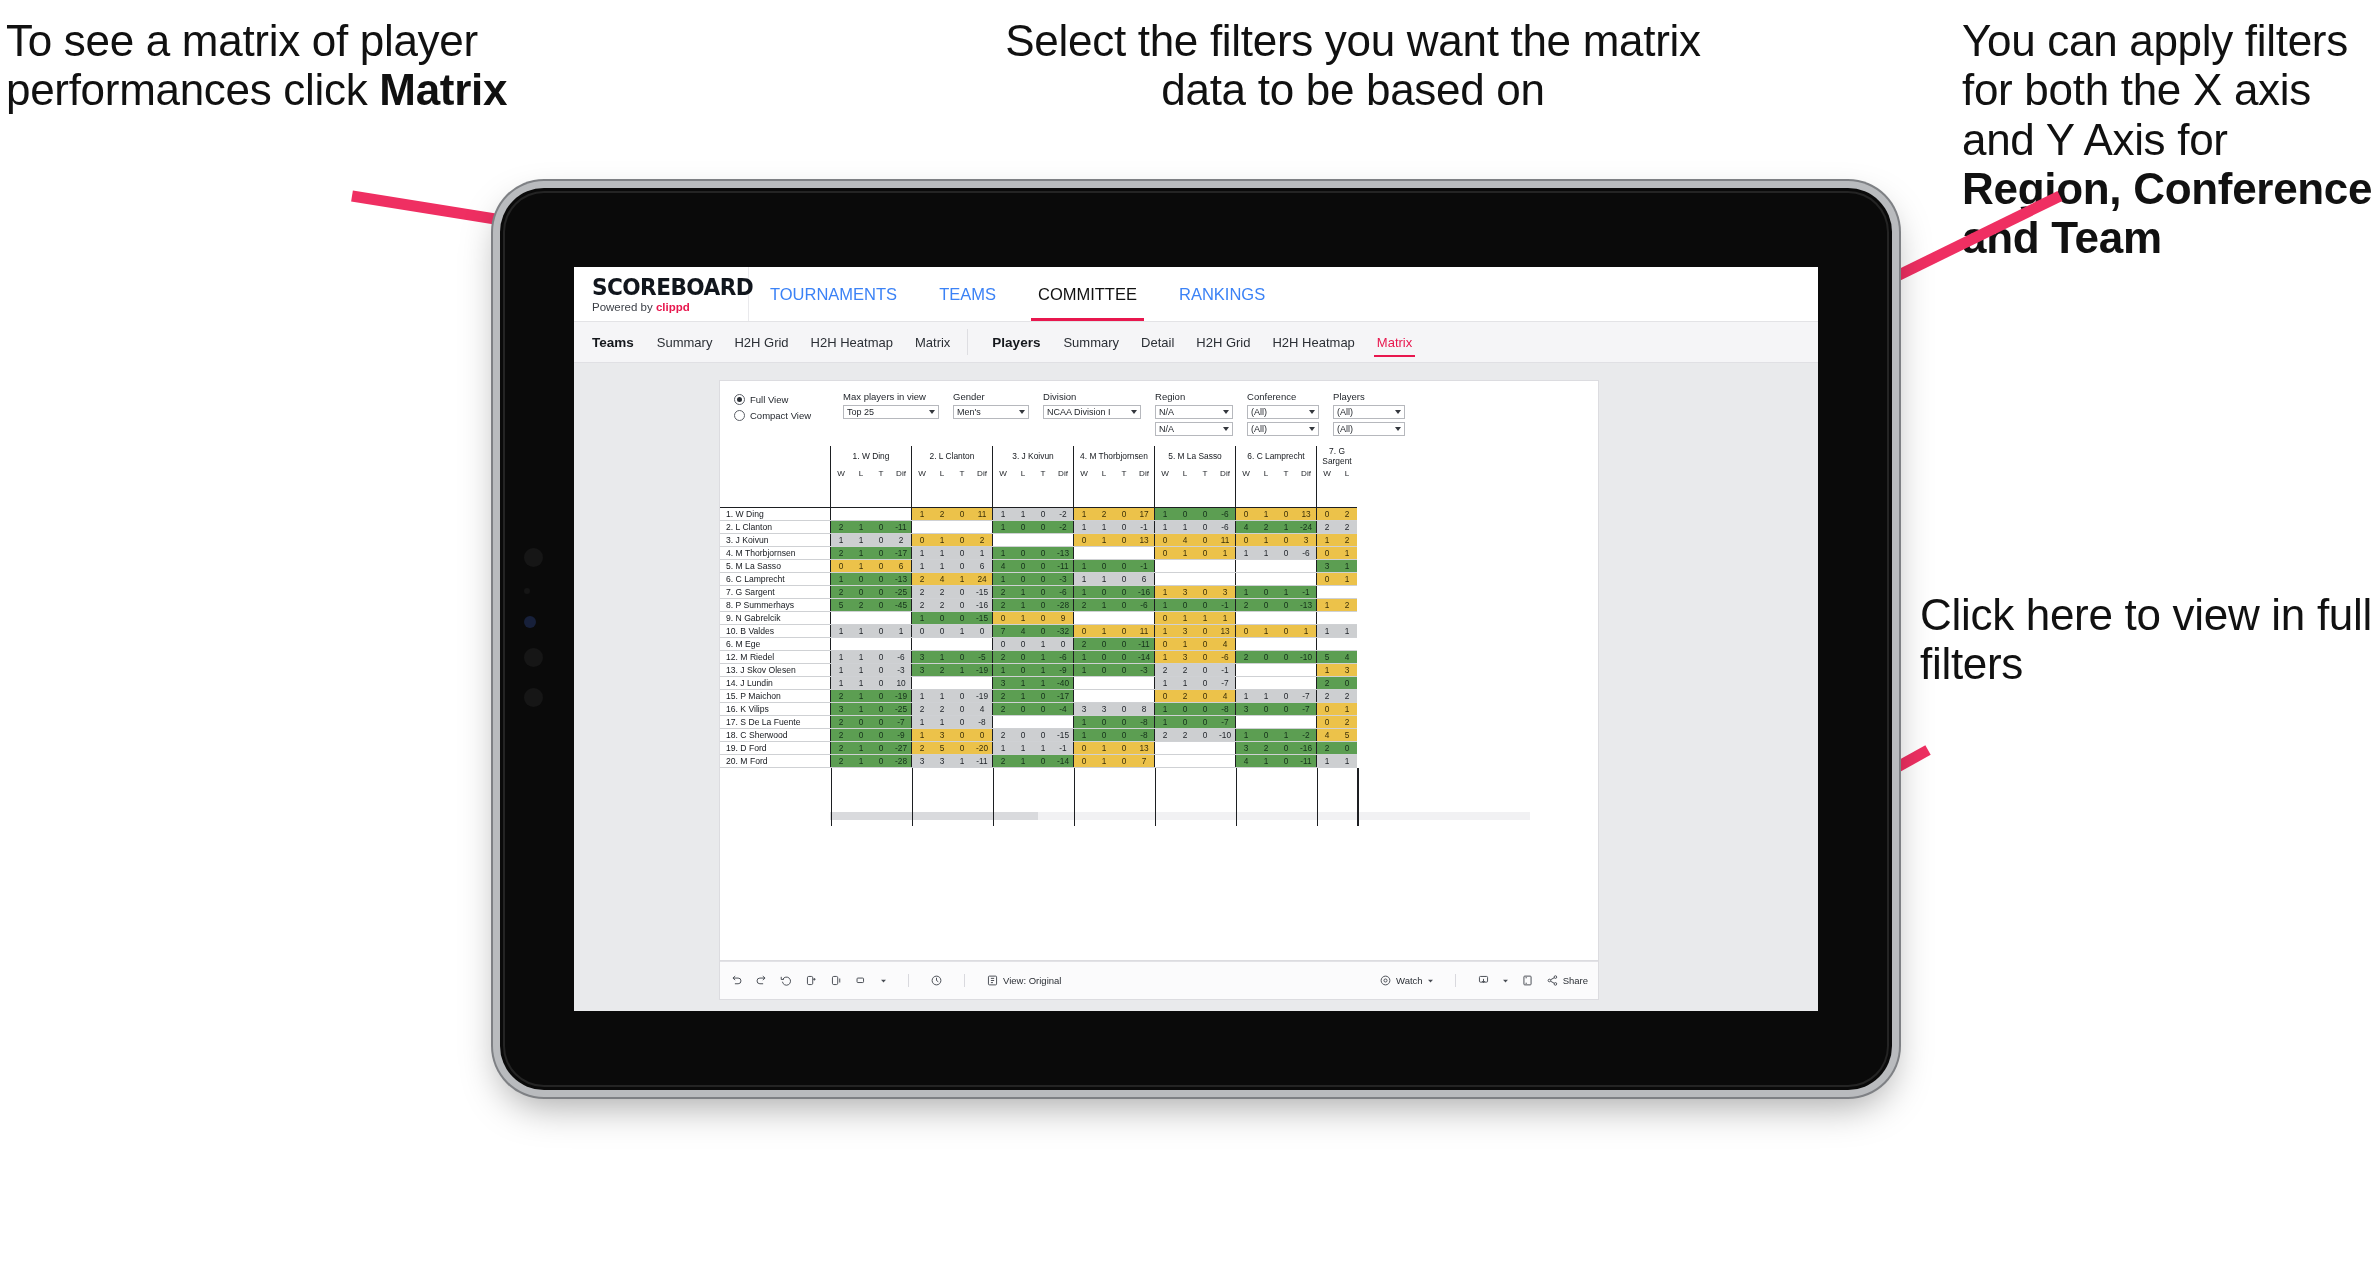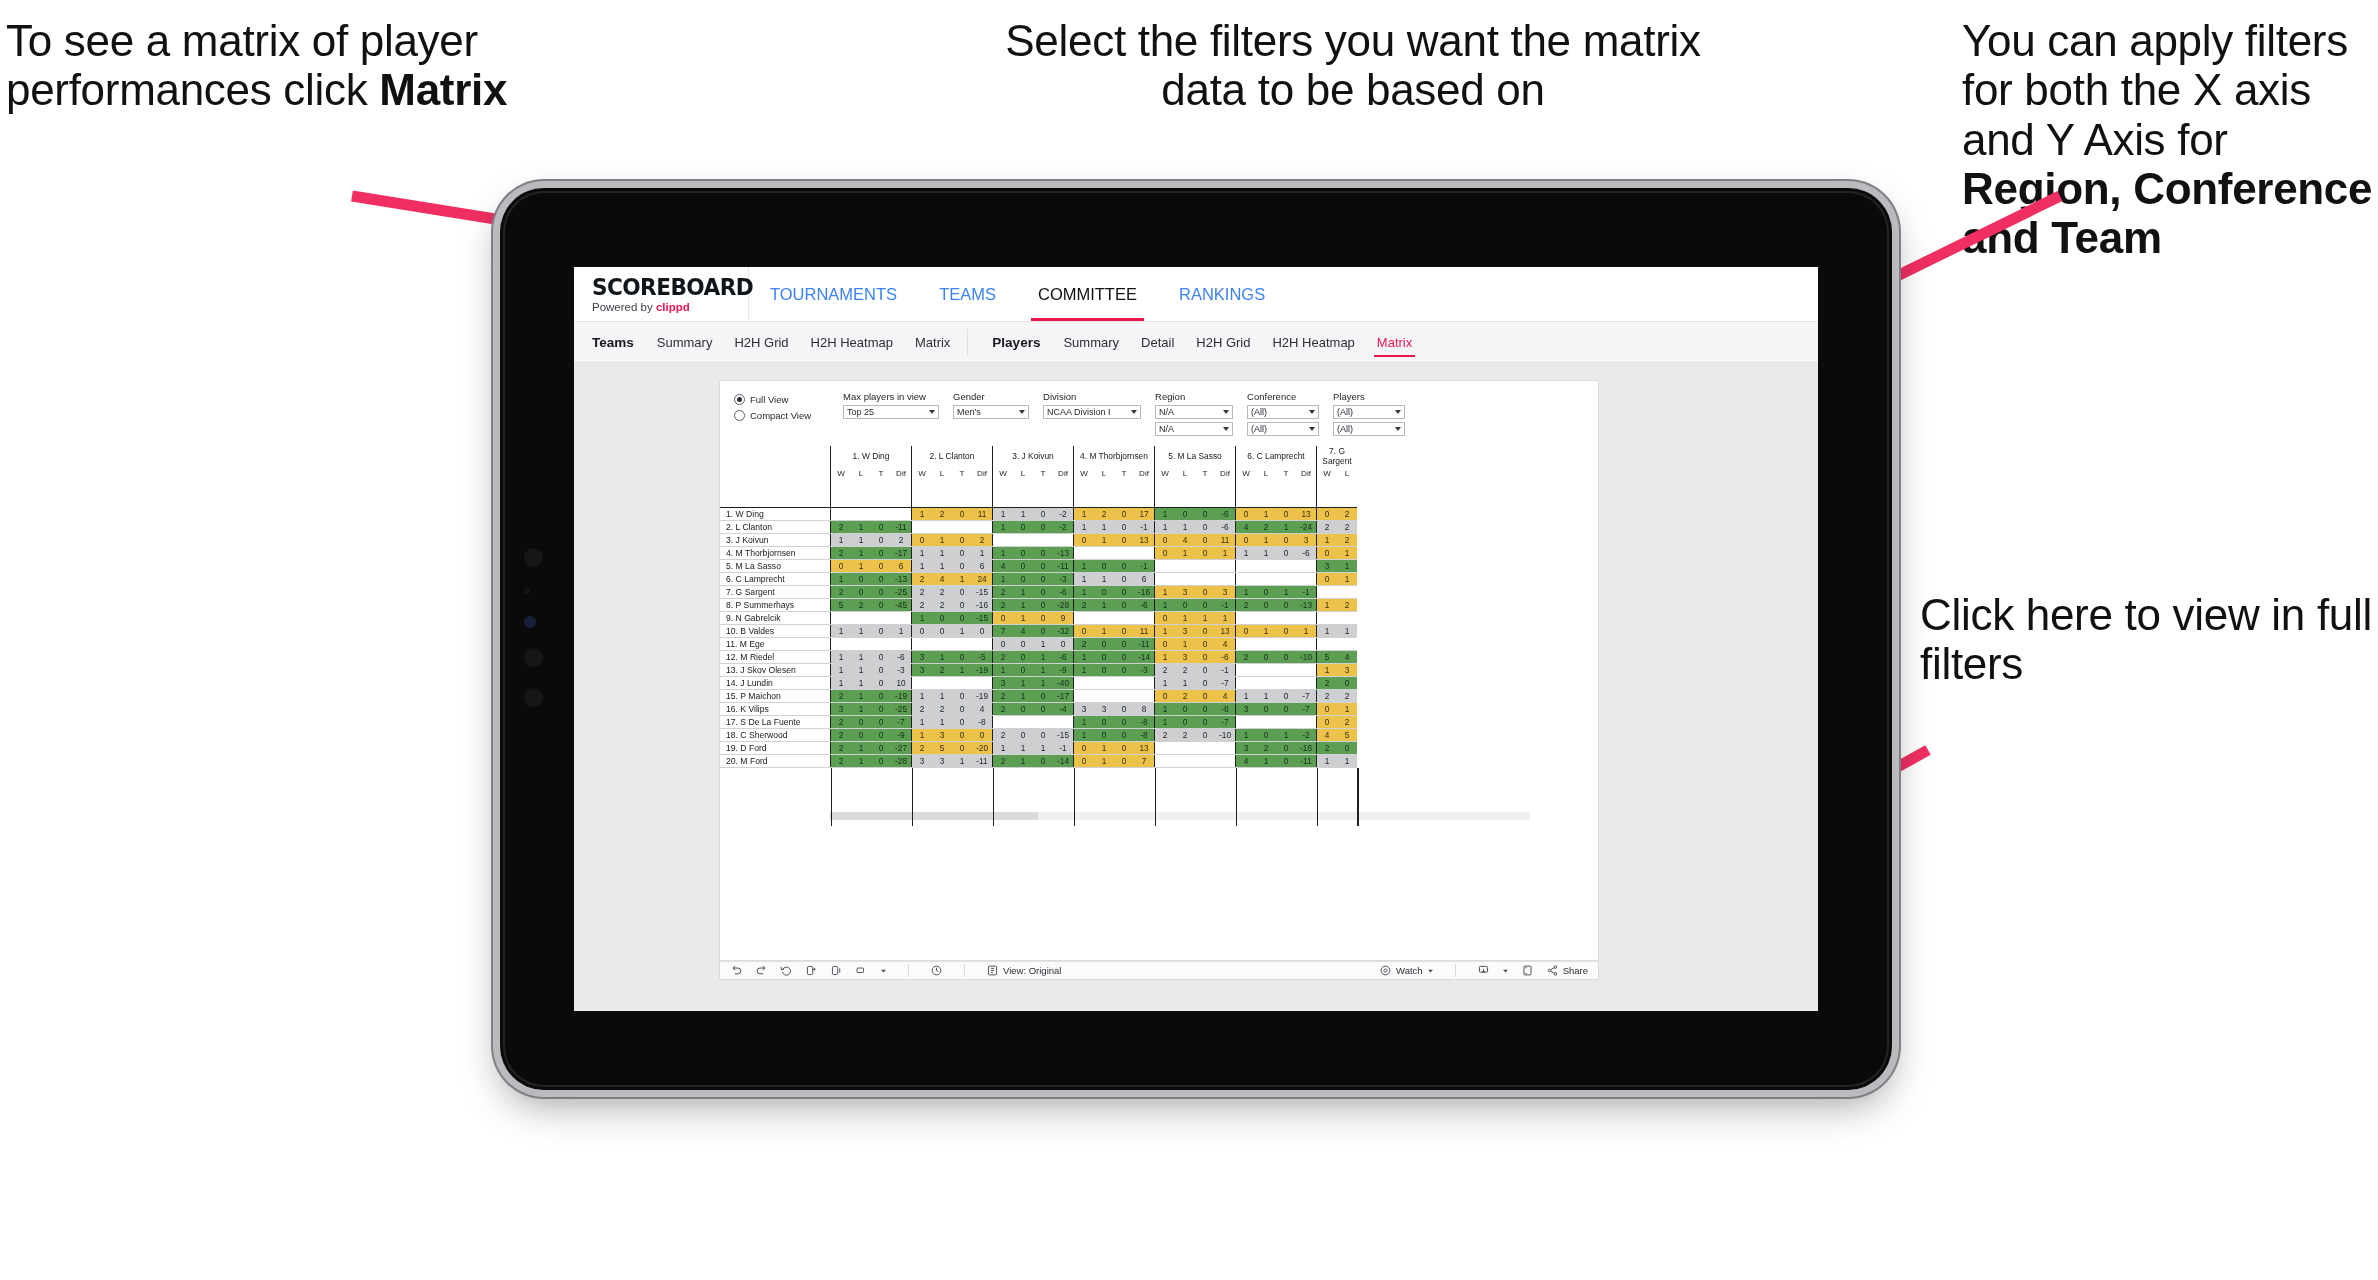--- a/index.html
+++ b/index.html
@@ -110,21 +110,21 @@
   td.y{background:#ecc24a;color:#3a2f08;}
   td.n{background:#cdcfd1;color:#22262b;}
   td.e{background:#fff;}
 
   .tailbox{position:relative;height:58px;}
   .tailbox .vline{position:absolute;top:0;width:1.6px;height:58px;background:#1d1f22;}
   .hscroll{position:absolute;left:110px;bottom:6px;width:700px;height:8px;background:#f1f1f3;}
   .hscroll i{position:absolute;left:0;top:0;width:208px;height:8px;background:#d9dadd;display:block;}
 
   
-  .toolbar{position:absolute;left:146px;top:598px;width:878px;height:18px;background:#fbfbfc;
+  .toolbar{position:absolute;left:146px;top:598px;width:878px;height:38px;background:#fbfbfc;
            border-top:1px solid #e2e2e6;box-shadow:0 0 0 1px #dcdce0;
            display:flex;align-items:center;padding:0 10px;box-sizing:border-box;font-size:9.5px;color:#2b2f35;}
   .tb{display:flex;align-items:center;gap:12px;}
   .tsep{width:1px;height:13px;background:#d9d9de;margin:0 9px;}
   .ticon{width:13px;height:13px;display:inline-block;color:#4a4e55;}
   .ticon svg{display:block;}
   .spacer{flex:1;}
   .tlabel{display:flex;align-items:center;gap:4px;}
 </style>
 </head>
@@ -637,21 +637,21 @@
                     <td class="c y">0</td>
                     <td class="c y">13</td>
                     <td class="c y b">0</td>
                     <td class="c y">1</td>
                     <td class="c y">0</td>
                     <td class="c y">1</td>
                     <td class="c n b">1</td>
                     <td class="c n">1</td>
                   </tr>
                   <tr>
-                    <td class="rowname">11. M Ege</td>
+                    <td class="rowname">6. M Ege</td>
                     <td class="c e b"></td>
                     <td class="c e"></td>
                     <td class="c e"></td>
                     <td class="c e"></td>
                     <td class="c e b"></td>
                     <td class="c e"></td>
                     <td class="c e"></td>
                     <td class="c e"></td>
                     <td class="c n b">0</td>
                     <td class="c n">0</td>

